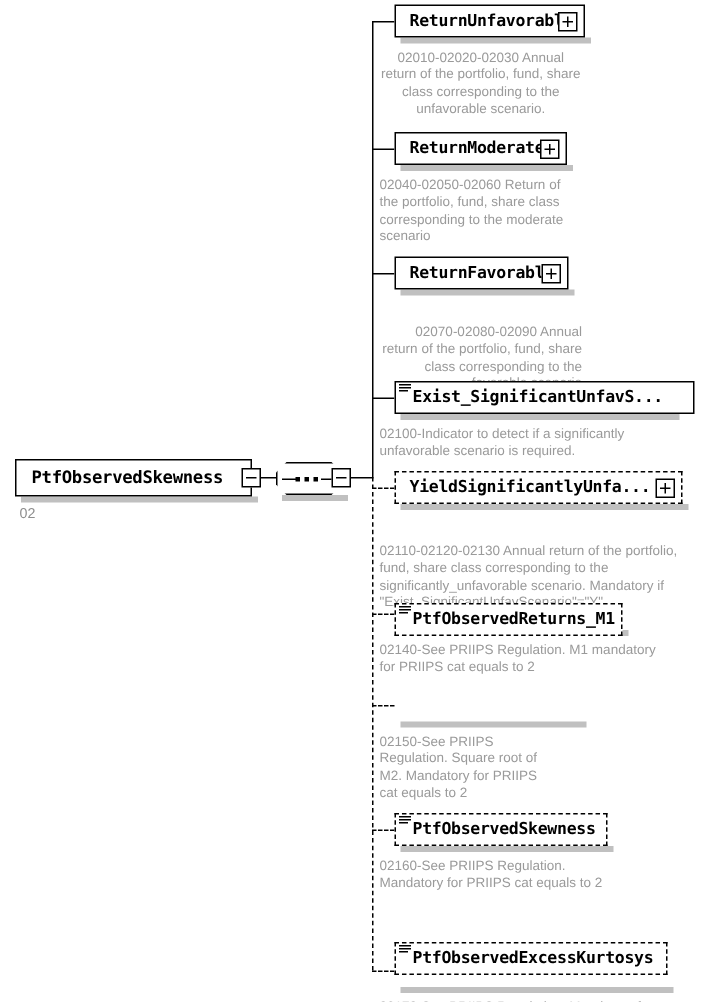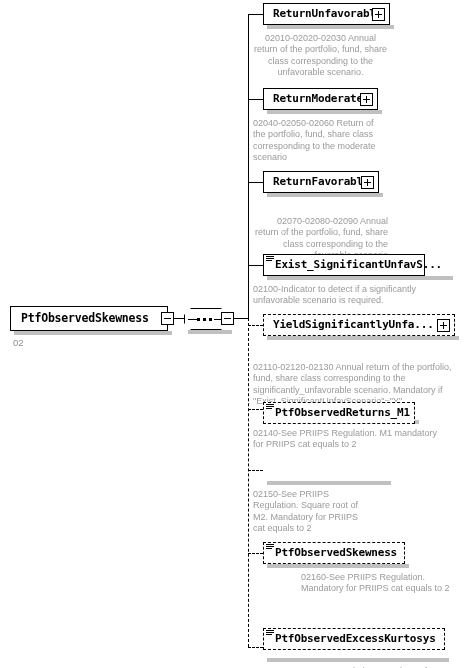--- a/index.html
+++ b/index.html
@@ -275,21 +275,21 @@
   <div class="annot" style="left:253px; top:118px; width:135px;">02040-02050-02060 Return of the portfolio, fund, share class corresponding to the moderate scenario</div>
 
   <div class="shadow" style="left:267px; top:193px; width:116px; height:4px;"></div>
   <div class="node" style="left:263px; top:171px; width:116px;">
     <span class="node-label">ReturnFavorable</span>
     <span class="plusbox"></span>
   </div>
   <div class="annot" style="left:253px; top:216px; width:135px;text-align:right;">02070-02080-02090 Annual return  of the portfolio, fund, share class corresponding to the favorable scenario</div>
 
   <div class="shadow" style="left:267px; top:276px; width:186px; height:4px;"></div>
-  <div class="node hasicon" style="left:263px; top:254px; width:162px;">
+  <div class="node hasicon" style="left:263px; top:254px; width:200px;">
     <span class="type-icon">
         <i></i>
         <i></i>
         <i></i>
       </span>
     <span class="node-label">Exist_SignificantUnfavS...</span>
   </div>
   <div class="annot" style="left:253px; top:284px; width:200px;">02100-Indicator to detect if a significantly unfavorable scenario is required.</div>
 
   <div class="shadow" style="left:267px; top:336px; width:192px; height:4px;"></div>
@@ -315,21 +315,21 @@
 
   <div class="shadow" style="left:267px; top:564px; width:142px; height:4px;"></div>
   <div class="node dashed hasicon" style="left:263px; top:542px; width:142px;">
     <span class="type-icon">
         <i></i>
         <i></i>
         <i></i>
       </span>
     <span class="node-label">PtfObservedSkewness</span>
   </div>
-  <div class="annot" style="left:253px; top:572px; width:160px;margin-left:48px;">02160-See PRIIPS Regulation. Mandatory for PRIIPS cat equals to 2</div>
+  <div class="annot" style="left:253px; top:572px; width:160px;">02160-See PRIIPS Regulation. Mandatory for PRIIPS cat equals to 2</div>
 
   <div class="shadow" style="left:267px; top:658px; width:182px; height:4px;"></div>
   <div class="node dashed hasicon" style="left:263px; top:628px; width:182px;">
     <span class="type-icon">
         <i></i>
         <i></i>
         <i></i>
       </span>
     <span class="node-label">PtfObservedExcessKurtosys</span>
   </div>

